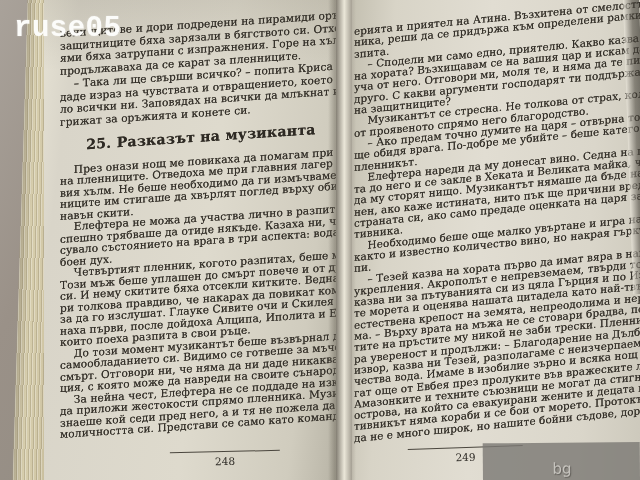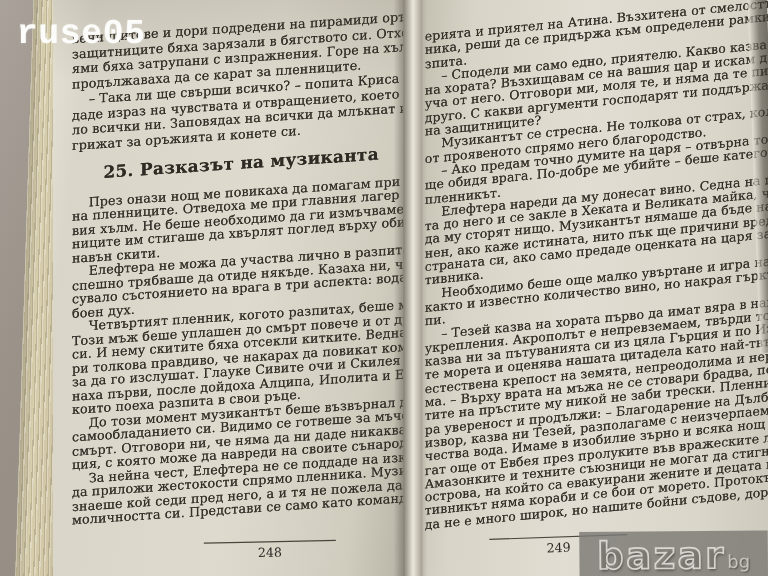--- a/index.html
+++ b/index.html
@@ -173,17 +173,16 @@
   </div>
 
   <div class="footer" id="footer-right">
     <div class="rule"></div>
     <span>249</span>
   </div>
 
   <div id="photographer-watermark">ruse05</div>
 
   <div id="site-logo">
-    <span id="logo-main">bazar</span>
     <span id="logo-suffix">bg</span>
   </div>
 
 </div>
 
 </body></html>

